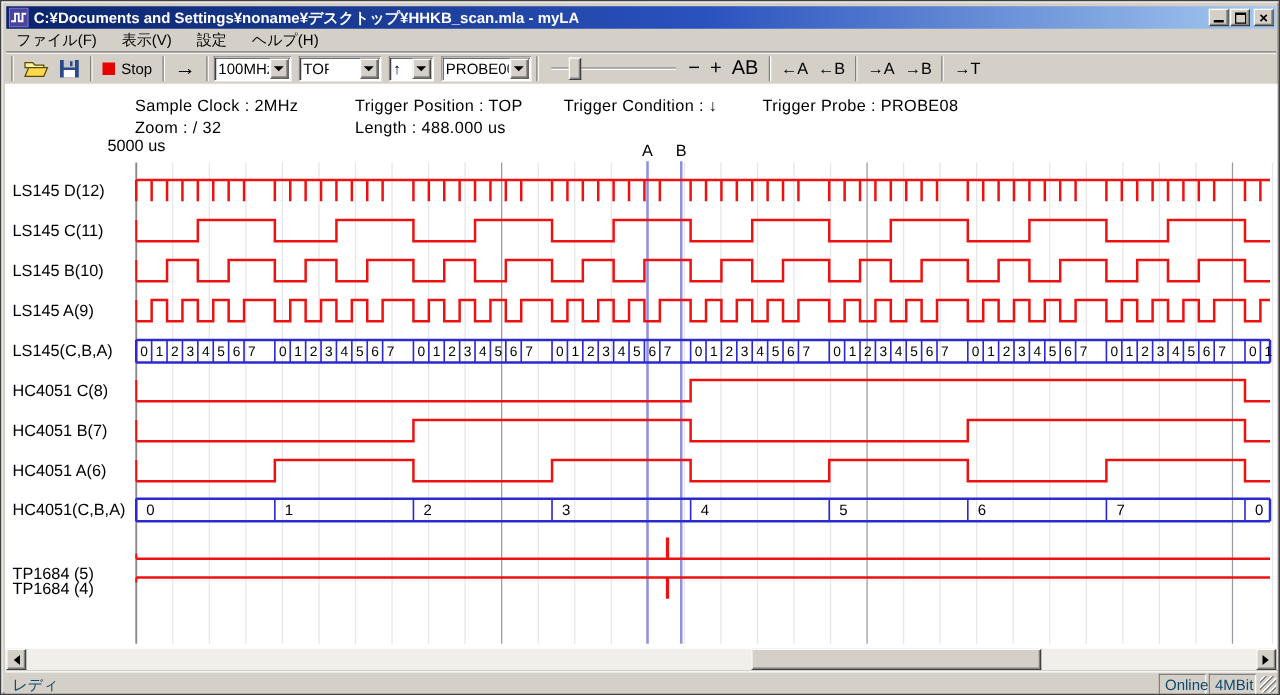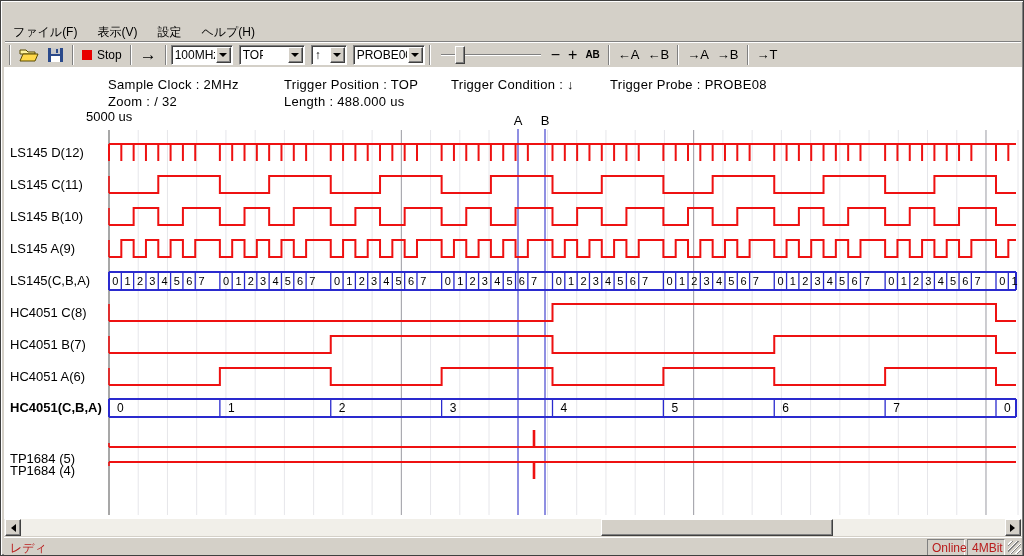--- a/index.html
+++ b/index.html
@@ -52,33 +52,50 @@
   .sb-btn{position:absolute;top:0;width:16px;height:17px;background:#d4d0c8;border:1px solid;
     border-color:#fff #404040 #404040 #fff;box-shadow:inset -1px -1px 0 #808080;
     display:flex;align-items:center;justify-content:center;}
   .sb-btn.left{left:1px;} .sb-btn.right{left:1001px;}
   .tri-l{width:0;height:0;border:4px solid transparent;border-right:5px solid #000;margin-left:-3px;}
   .tri-r{width:0;height:0;border:4px solid transparent;border-left:5px solid #000;margin-right:-3px;}
   .sb-thumb{position:absolute;left:597px;top:0;width:232px;height:17px;background:#d4d0c8;
     border:1px solid;border-color:#fff #404040 #404040 #fff;box-shadow:inset -1px -1px 0 #808080;}
   
   .statusbar{position:absolute;left:3px;top:536px;width:1018px;height:18px;background:#d4d0c8;
-    border-top:1px solid #fff;font-size:12px;color:#b91c1c;}
+    border-top:1px solid #fff;font-size:12px;color:#0c4a6e;}
   .status-ready{position:absolute;left:6px;top:2px;}
   .status-panel{position:absolute;top:1px;height:32px;padding:1px 4px;border:1px solid;
     border-color:#808080 #fff #fff #808080;}
   .sp-online{left:923px;width:38px;} .sp-mem{left:963px;width:38px;}
   .grip{position:absolute;right:1px;bottom:1px;width:13px;height:13px;
     background:repeating-linear-gradient(135deg,#d4d0c8 0 2px,#fff 2px 3px,#808080 3px 4px);}
 </style>
 </head>
 <body>
 
 <div class="window">
 
+  <div class="titlebar">
+    <svg class="app-icon" viewBox="0 0 16 16">
+      <rect x="0" y="0" width="16" height="16" fill="#7a74c8"></rect>
+      <rect x="1" y="1" width="14" height="14" fill="#4a44a0"></rect>
+      <polyline points="2,11 5,11 5,5 8,5 8,11 11,11 11,5 14,5" fill="none" stroke="#ffffff" stroke-width="1.5"></polyline>
+    </svg>
+    <span class="title-text">C:¥Documents and Settings¥noname¥デスクトップ¥HHKB_scan.mla - myLA</span>
+    <span class="winbtns">
+      <span class="wbtn">
+          <span class="min-glyph"></span>
+        </span>
+      <span class="wbtn">
+          <span class="max-glyph"></span>
+        </span>
+      <span class="wbtn close">×</span>
+    </span>
+  </div>
 
   <div class="menubar">
     <span class="menu-item">ファイル(F)</span>
     <span class="menu-item">表示(V)</span>
     <span class="menu-item">設定</span>
     <span class="menu-item">ヘルプ(H)</span>
   </div>
 
   <div class="toolbar">
     <span class="tsep" style="margin-left:4px;"></span>
@@ -128,21 +145,21 @@
           <i></i>
         </span>
     </span>
     <span class="tsep"></span>
     <span class="tb-slider">
       <span class="track"></span>
       <span class="thumb"></span>
     </span>
     <span class="tbtn" style="font-size:16px;">−</span>
     <span class="tbtn" style="font-size:16px;">+</span>
-    <span class="tbtn" style="font-size:10px;font-weight:bold;">AB</span>
+    <span class="tbtn" style="font-size:16px;">AB</span>
     <span class="tsep"></span>
     <span class="tbtn">←A</span>
     <span class="tbtn">←B</span>
     <span class="tsep"></span>
     <span class="tbtn">→A</span>
     <span class="tbtn">→B</span>
     <span class="tsep"></span>
     <span class="tbtn">→T</span>
   </div>
 
@@ -156,21 +173,21 @@
     <span class="time-label" style="left:82px;top:42px;">5000 us</span>
 
     <div class="chan-label" style="top:78px;">LS145 D(12)</div>
     <div class="chan-label" style="top:110px;">LS145 C(11)</div>
     <div class="chan-label" style="top:142px;">LS145 B(10)</div>
     <div class="chan-label" style="top:174px;">LS145 A(9)</div>
     <div class="chan-label" style="top:206px;">LS145(C,B,A)</div>
     <div class="chan-label" style="top:238px;">HC4051 C(8)</div>
     <div class="chan-label" style="top:270px;">HC4051 B(7)</div>
     <div class="chan-label" style="top:302px;">HC4051 A(6)</div>
-    <div class="chan-label" style="top:333px;font-weight:bold;">HC4051(C,B,A)</div>
+    <div class="chan-label" style="top:333px;">HC4051(C,B,A)</div>
     <div class="chan-label" style="top:384px;">TP1684 (5)</div>
     <div class="chan-label" style="top:396px;">TP1684 (4)</div>
 
     <svg id="wave-svg" width="1018" height="452">
         <line x1="134.23329999999999" y1="63" x2="134.23329999999999" y2="448" stroke="#e6e6ea" stroke-width="1"></line>
         <line x1="163.4666" y1="63" x2="163.4666" y2="448" stroke="#e6e6ea" stroke-width="1"></line>
         <line x1="192.6999" y1="63" x2="192.6999" y2="448" stroke="#e6e6ea" stroke-width="1"></line>
         <line x1="221.9332" y1="63" x2="221.9332" y2="448" stroke="#e6e6ea" stroke-width="1"></line>
         <line x1="251.16649999999998" y1="63" x2="251.16649999999998" y2="448" stroke="#e6e6ea" stroke-width="1"></line>
         <line x1="280.3998" y1="63" x2="280.3998" y2="448" stroke="#e6e6ea" stroke-width="1"></line>

